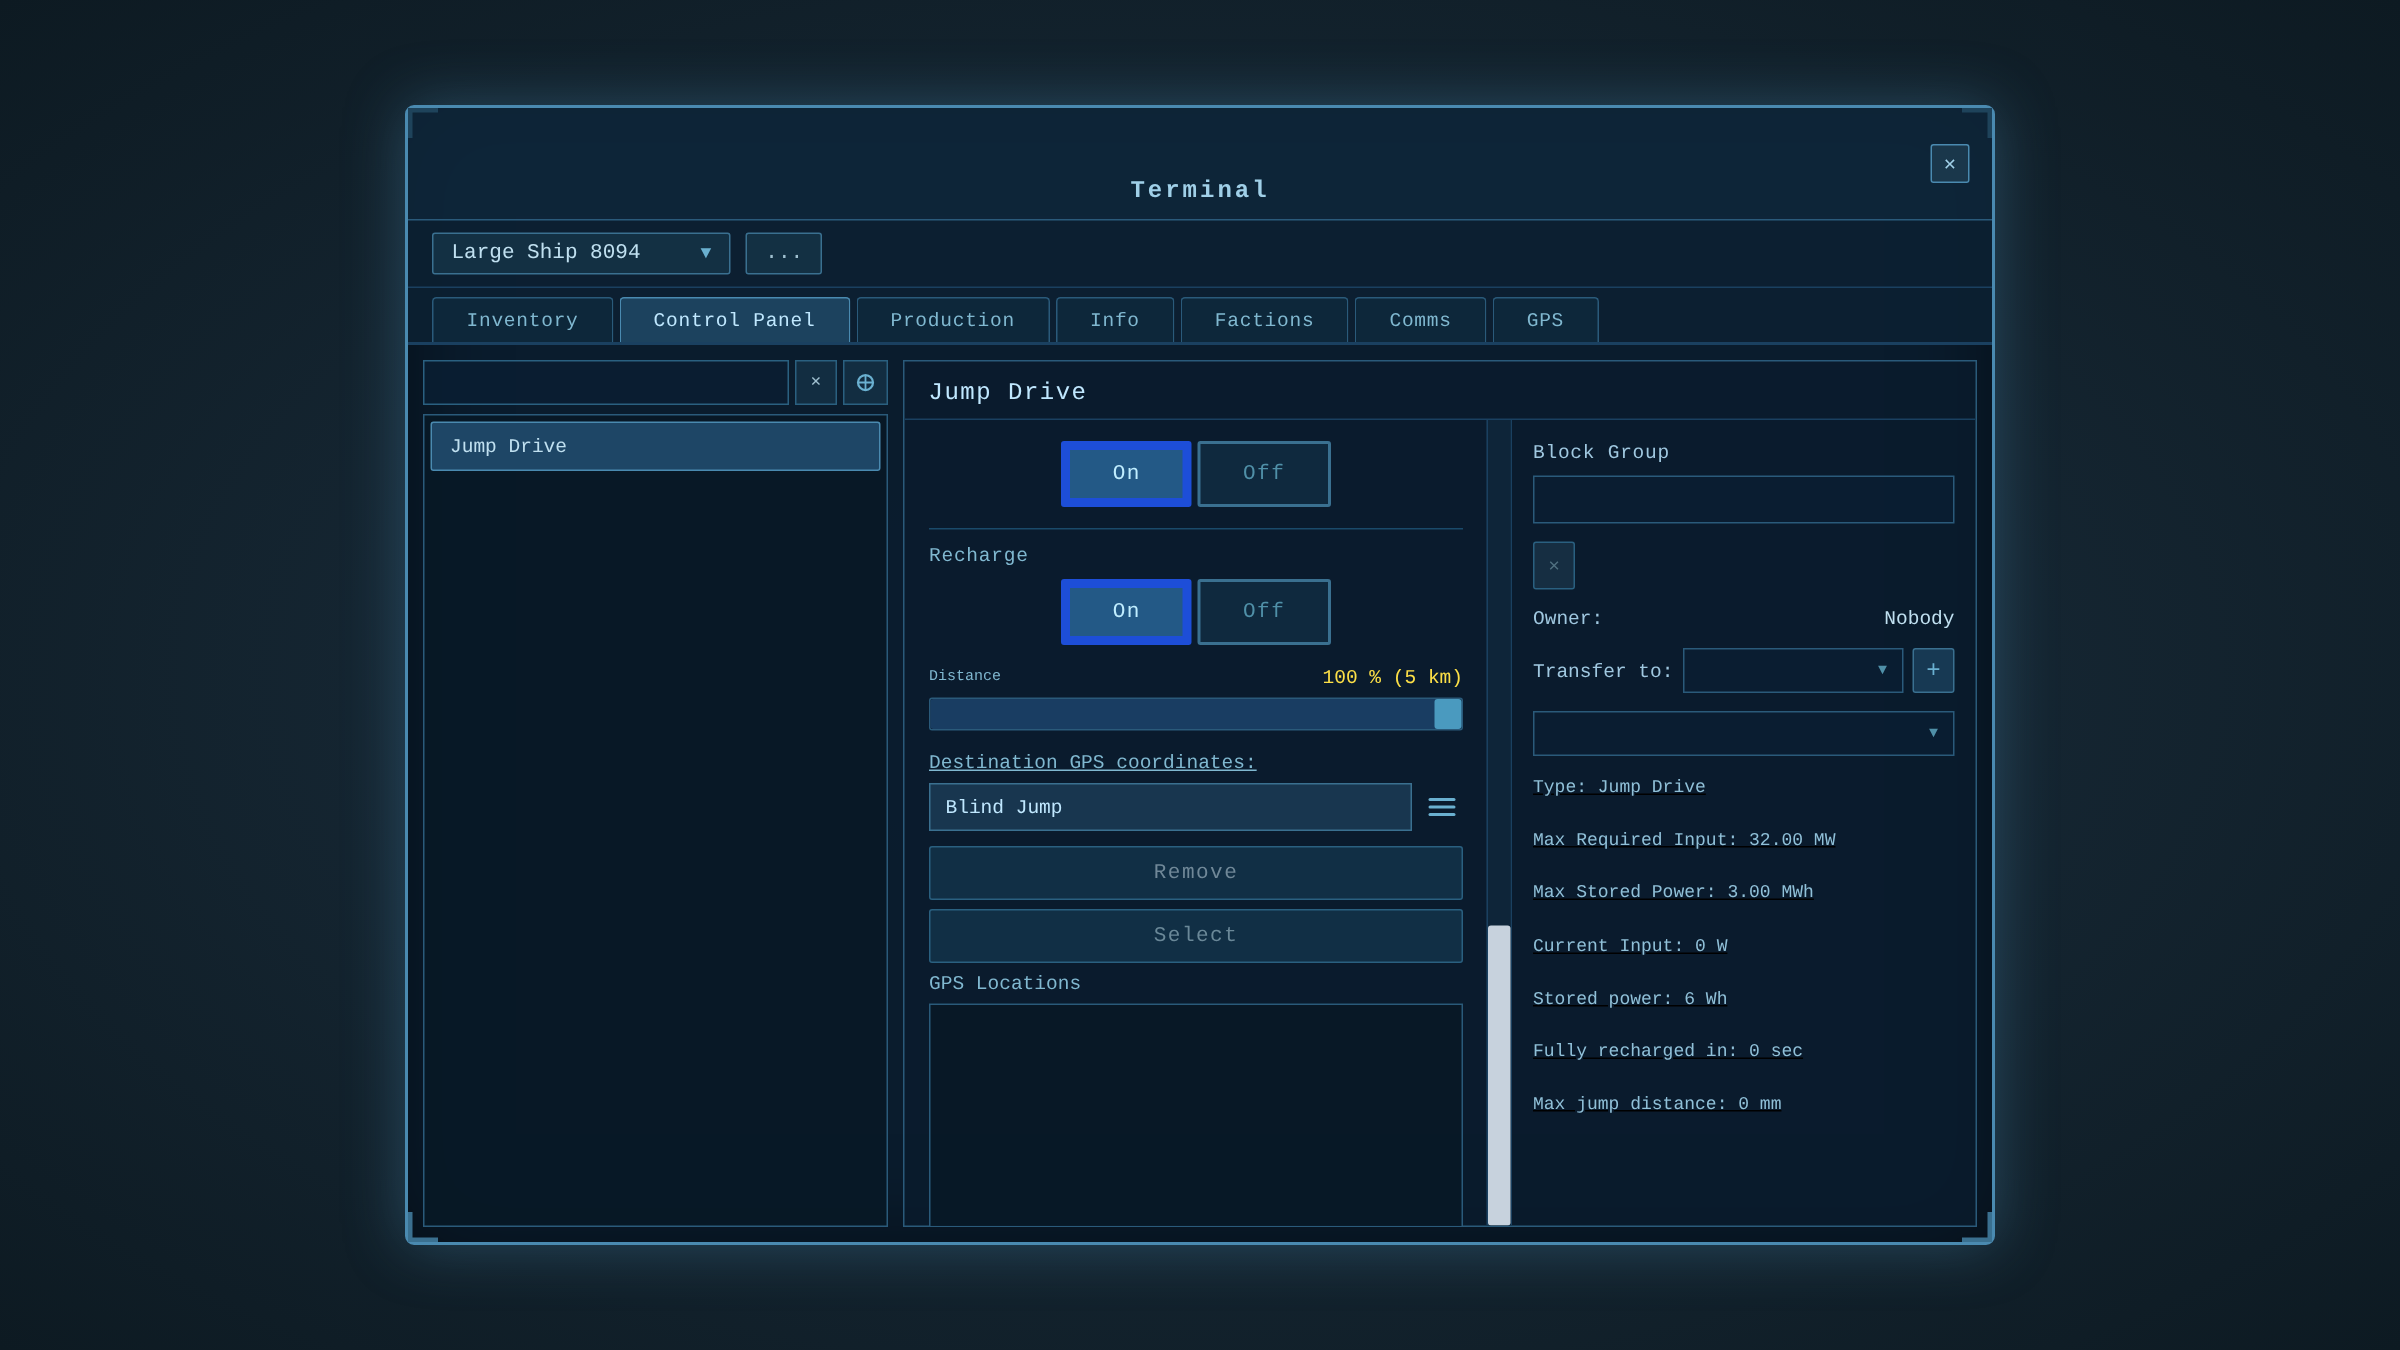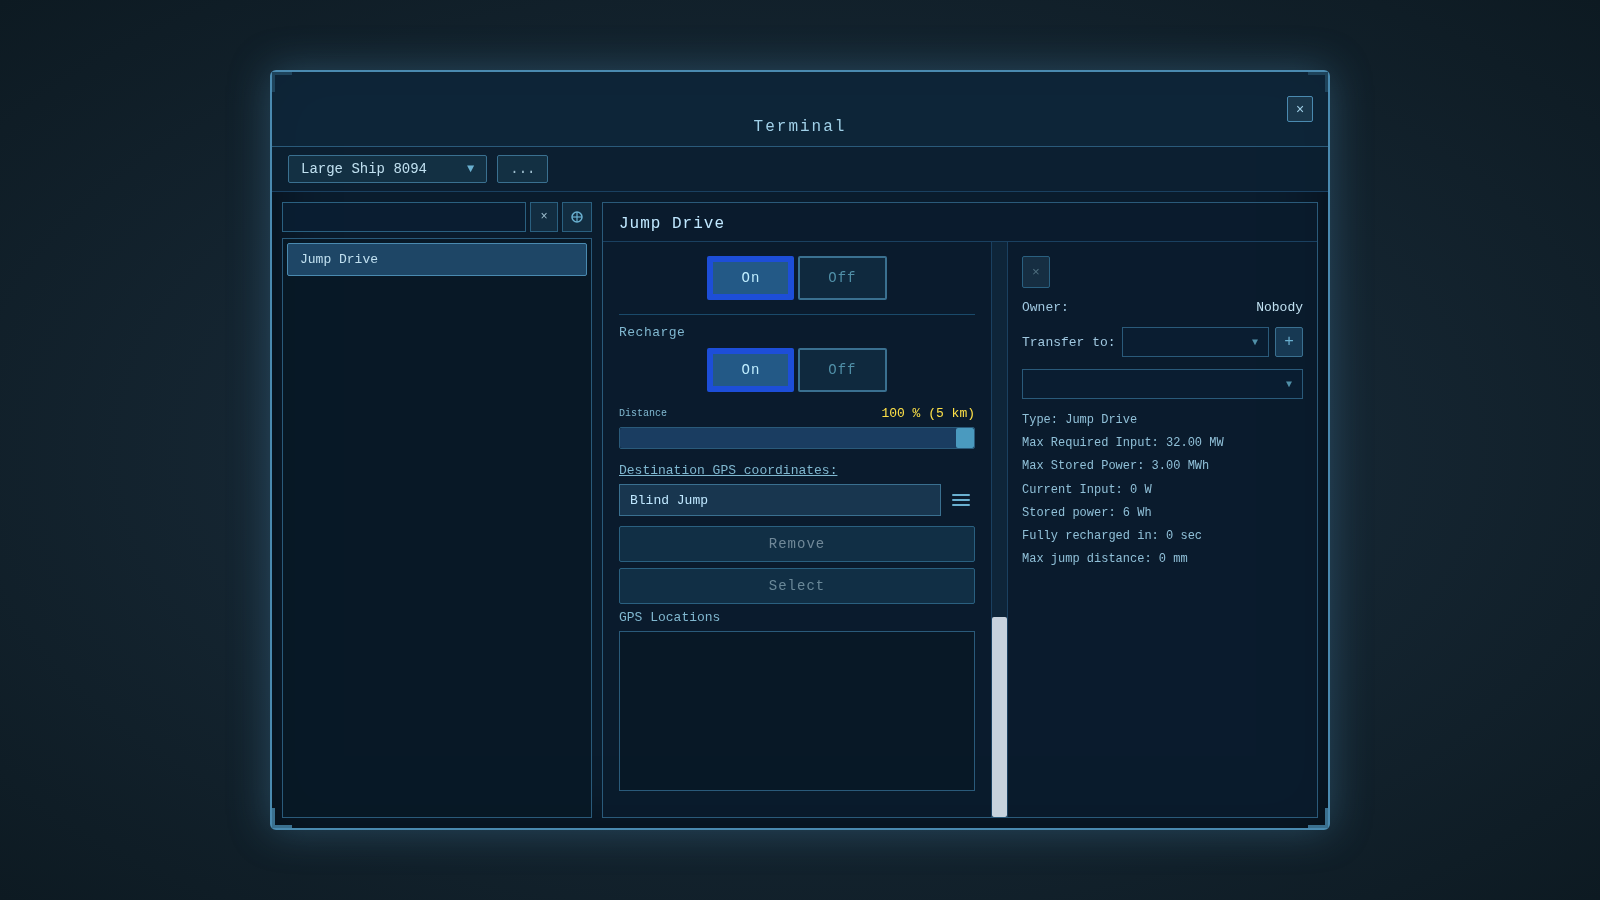--- a/index.html
+++ b/index.html
@@ -44,21 +44,21 @@
       position: relative;
       border-bottom: 1px solid #2a5a7a;
       background: rgba(15, 40, 60, 0.8);
       min-height: 50px;
     }
 
     .title-bar-title {
       color: #a0d0e8;
       font-size: 16px;
       letter-spacing: 2px;
-      font-weight: normal;
+      font-weight: bold;
       margin-top: 36px;
     }
 
     .close-button {
       position: absolute;
       right: 15px;
       top: 50%;
       transform: translateY(-50%);
       width: 26px;
       height: 26px;
@@ -581,21 +581,22 @@
       height: 30px;
       display: flex;
       align-items: center;
       justify-content: space-between;
       cursor: pointer;
     }
 
     .stats-section {
       display: flex;
       flex-direction: column;
-      gap: 4px;
+      gap: 16px;
+      text-decoration: underline;
     }
 
     .stat-line {
       color: #90c0d8;
       font-size: 12px;
       line-height: 1.6;
     }
 
     .chevron-down {
       color: #5090a8;
@@ -649,20 +650,43 @@
   </div>
 
   <div class="ship-selector-row">
     <div class="ship-dropdown">
       <span>Large Ship 8094</span>
       <span class="chevron">▼</span>
     </div>
     <button class="ellipsis-button">...</button>
   </div>
 
+  <div class="tabs-row">
+    <div class="tab">
+      <span>Inventory</span>
+    </div>
+    <div class="tab active">
+      <span>Control Panel</span>
+    </div>
+    <div class="tab">
+      <span>Production</span>
+    </div>
+    <div class="tab">
+      <span>Info</span>
+    </div>
+    <div class="tab">
+      <span>Factions</span>
+    </div>
+    <div class="tab">
+      <span>Comms</span>
+    </div>
+    <div class="tab">
+      <span>GPS</span>
+    </div>
+  </div>
 
   <div class="main-content">
 
     <div class="left-panel">
       <div class="search-row">
         <input class="search-input" type="text" placeholder="" style="">
         <div class="search-clear">×</div>
         <div class="search-icon-btn">
           <svg width="16" height="16" viewBox="0 0 16 16" fill="none">
             <circle cx="8" cy="8" r="5" stroke="#6ab0d0" stroke-width="1.5"></circle>
@@ -727,20 +751,24 @@
           <div class="gps-locations-label">GPS Locations</div>
           <div class="gps-list"></div>
         </div>
 
         <div class="scroll-bar">
           <div class="scroll-thumb"></div>
         </div>
 
         <div class="info-panel">
 
+          <div class="block-group-section">
+            <span class="block-group-label">Block Group</span>
+            <input class="block-group-input" type="text" style="">
+          </div>
 
           <div class="save-row">
             <div class="info-close-btn">×</div>
           </div>
 
           <div class="owner-row">
             <span class="owner-label">Owner:</span>
             <span class="owner-value">Nobody</span>
           </div>
 

